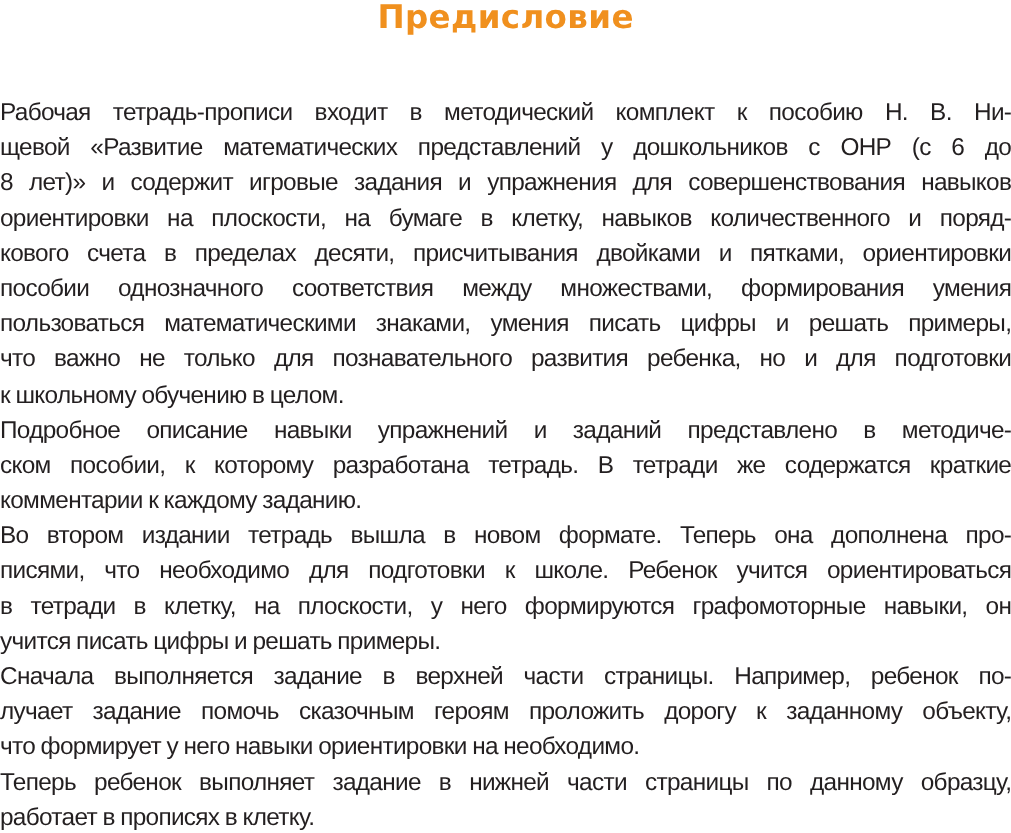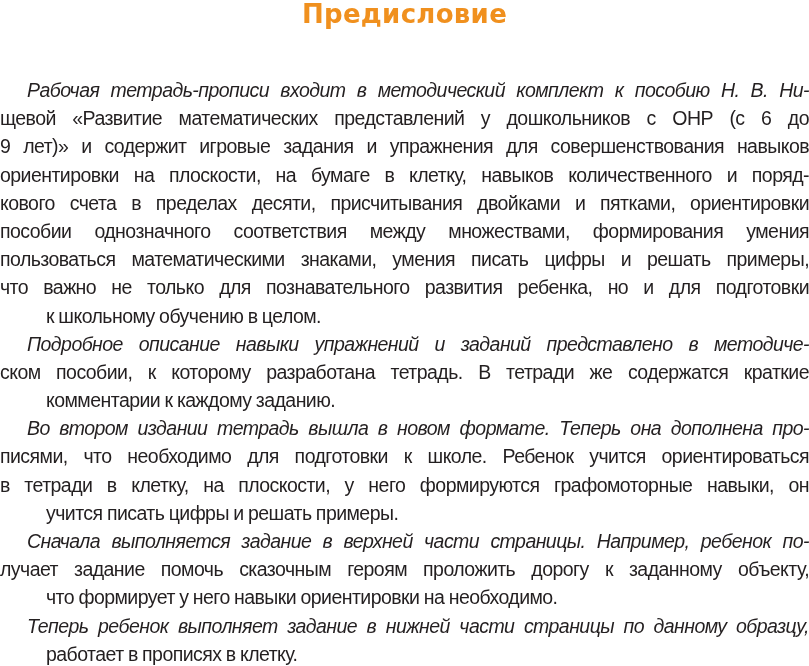--- a/index.html
+++ b/index.html
@@ -40,39 +40,36 @@
       line-height: 28.2px;
       font-size: 19.5px;
       white-space: nowrap;
       text-align: justify;
       text-align-last: justify;
       font-family: "Liberation Sans", sans-serif;
       letter-spacing: -0.55px;
       word-spacing: -0.5px;
     }
     .line.indent {
-      padding-left: 27px;
-      font-style: italic;
     }
     .line.last {
       text-align-last: left;
-      margin-left: 46px;
     }
   </style>
 </head>
 <body>
 
 <div class="title">Предисловие</div>
 
 <div class="body-text">
 
   <div>
     <span class="line indent">Рабочая тетрадь-прописи входит в методический комплект к пособию Н. В. Ни-</span>
     <span class="line">щевой «Развитие математических представлений у дошкольников с ОНР (с 6 до</span>
-    <span class="line">9 лет)» и содержит игровые задания и упражнения для совершенствования навыков</span>
+    <span class="line">8 лет)» и содержит игровые задания и упражнения для совершенствования навыков</span>
     <span class="line">ориентировки на плоскости, на бумаге в клетку, навыков количественного и поряд-</span>
     <span class="line">кового счета в пределах десяти, присчитывания двойками и пятками, ориентировки</span>
     <span class="line">пособии однозначного соответствия между множествами, формирования умения</span>
     <span class="line">пользоваться математическими знаками, умения писать цифры и решать примеры,</span>
     <span class="line">что важно не только для познавательного развития ребенка, но и для подготовки</span>
     <span class="line last">к школьному обучению в целом.</span>
   </div>
 
   <div>
     <span class="line indent">Подробное описание навыки упражнений и заданий представлено в методиче-</span>

